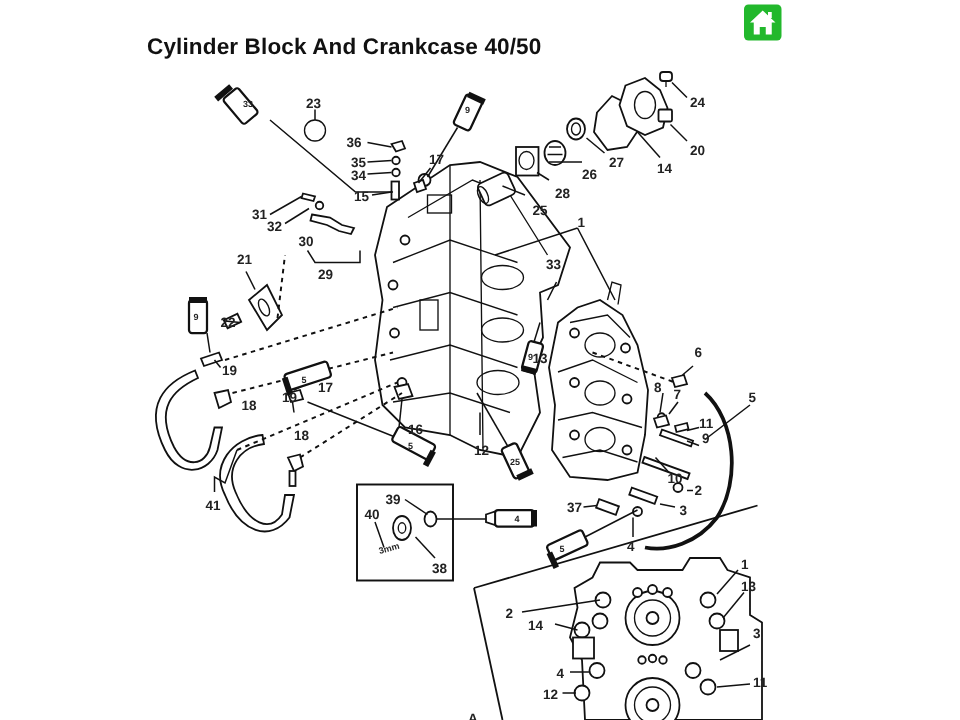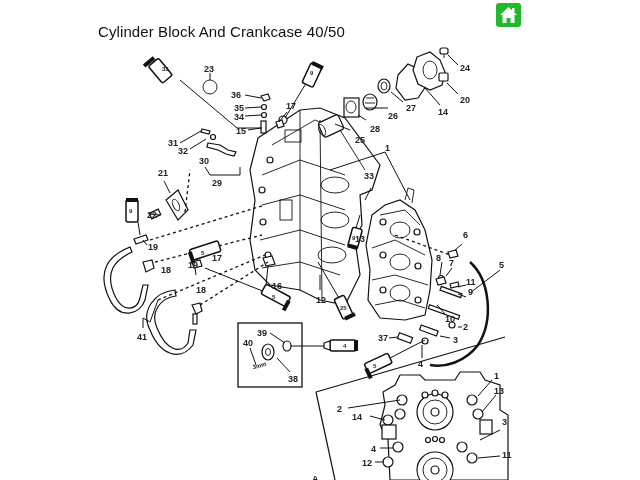--- a/index.html
+++ b/index.html
@@ -1,17 +1,17 @@
 <!DOCTYPE html>
 <html><head>
 <meta charset="utf-8">
 <style>
   html, body { margin: 0; padding: 0; background: #ffffff; }
   body { width: 640px; height: 480px; position: relative; overflow: hidden; font-family: "Liberation Sans", sans-serif; }
-  .title { position: absolute; left: 98px; top: 23px; font-size: 15px; font-weight: normal; color: #111; letter-spacing: 0.1px; }
+  .title { position: absolute; left: 98px; top: 23px; font-size: 15px; font-weight: bold; color: #111; letter-spacing: 0.1px; }
   .home-btn { position: absolute; left: 496px; top: 3px; width: 25px; height: 24px; background: #22b82c; border-radius: 3px; cursor: pointer; }
   .home-btn svg { position: absolute; left: 3px; top: 3px; }
   svg.diagram { position: absolute; left: 0; top: 0; }
   .lbl { font-family: "Liberation Sans", sans-serif; font-size: 9px; font-weight: bold; fill: #222; }
   .tube-lbl { font-family: "Liberation Sans", sans-serif; font-size: 6px; font-weight: bold; fill: #222; }
   .part { fill: #fff; stroke: #111; stroke-width: 1.2; }
   .thin { fill: none; stroke: #111; stroke-width: 0.9; }
   .leader { fill: none; stroke: #111; stroke-width: 1; }
   .dash { fill: none; stroke: #111; stroke-width: 1.3; stroke-dasharray: 3 3; }
 </style>

